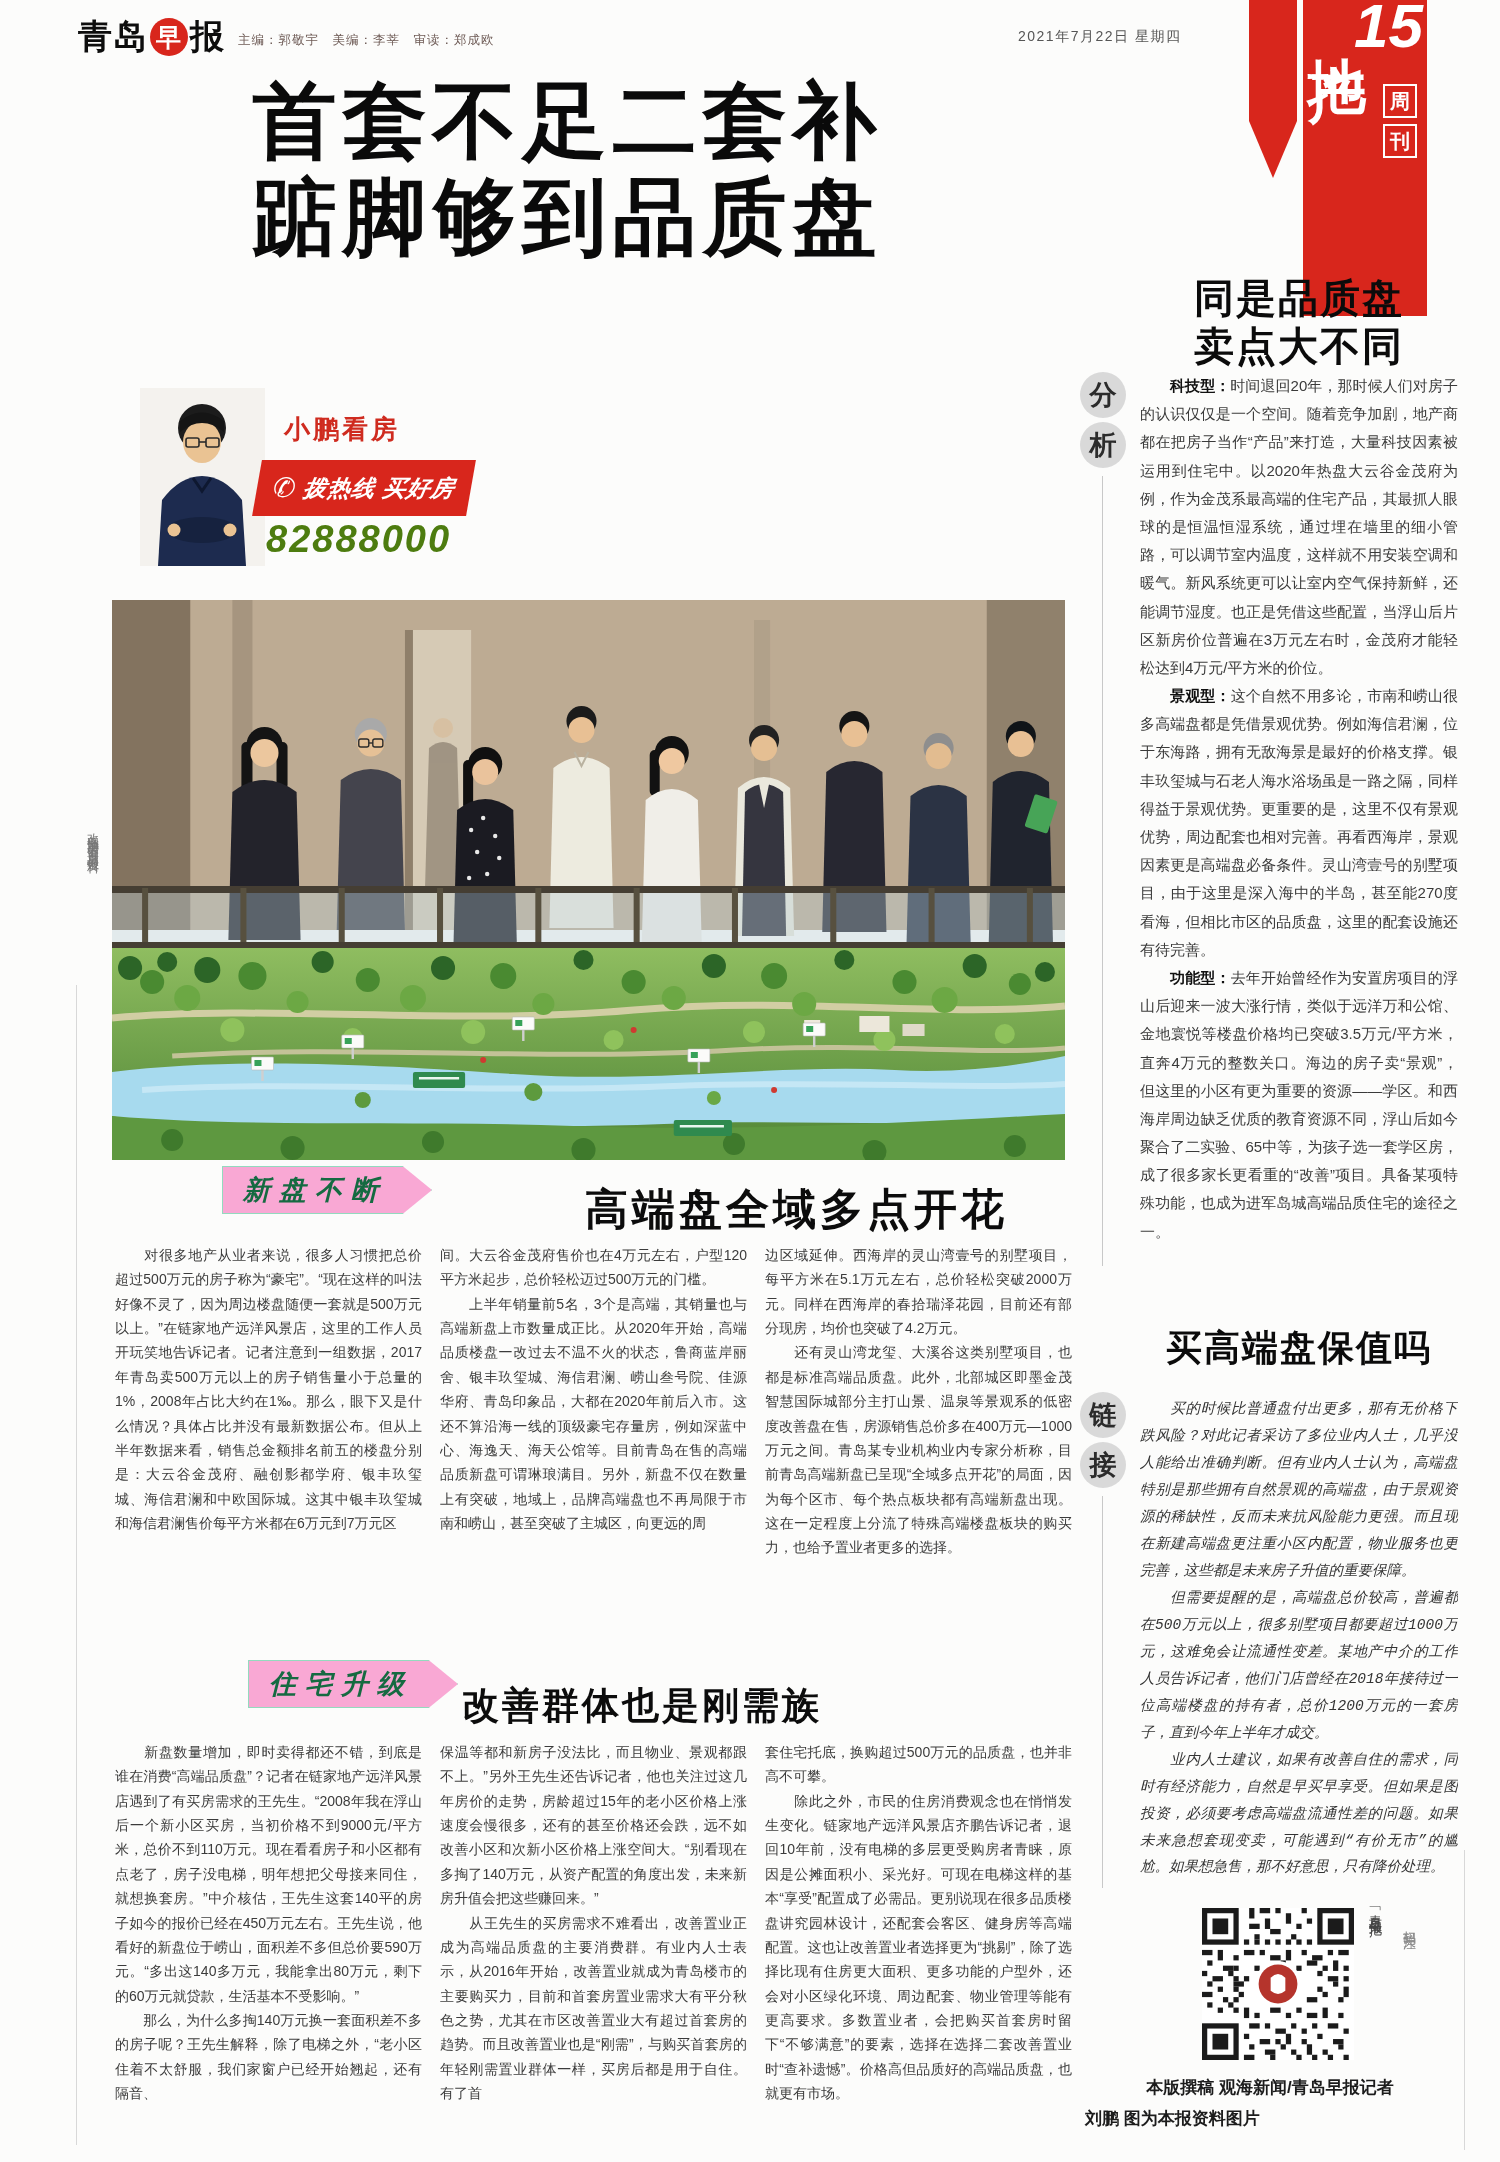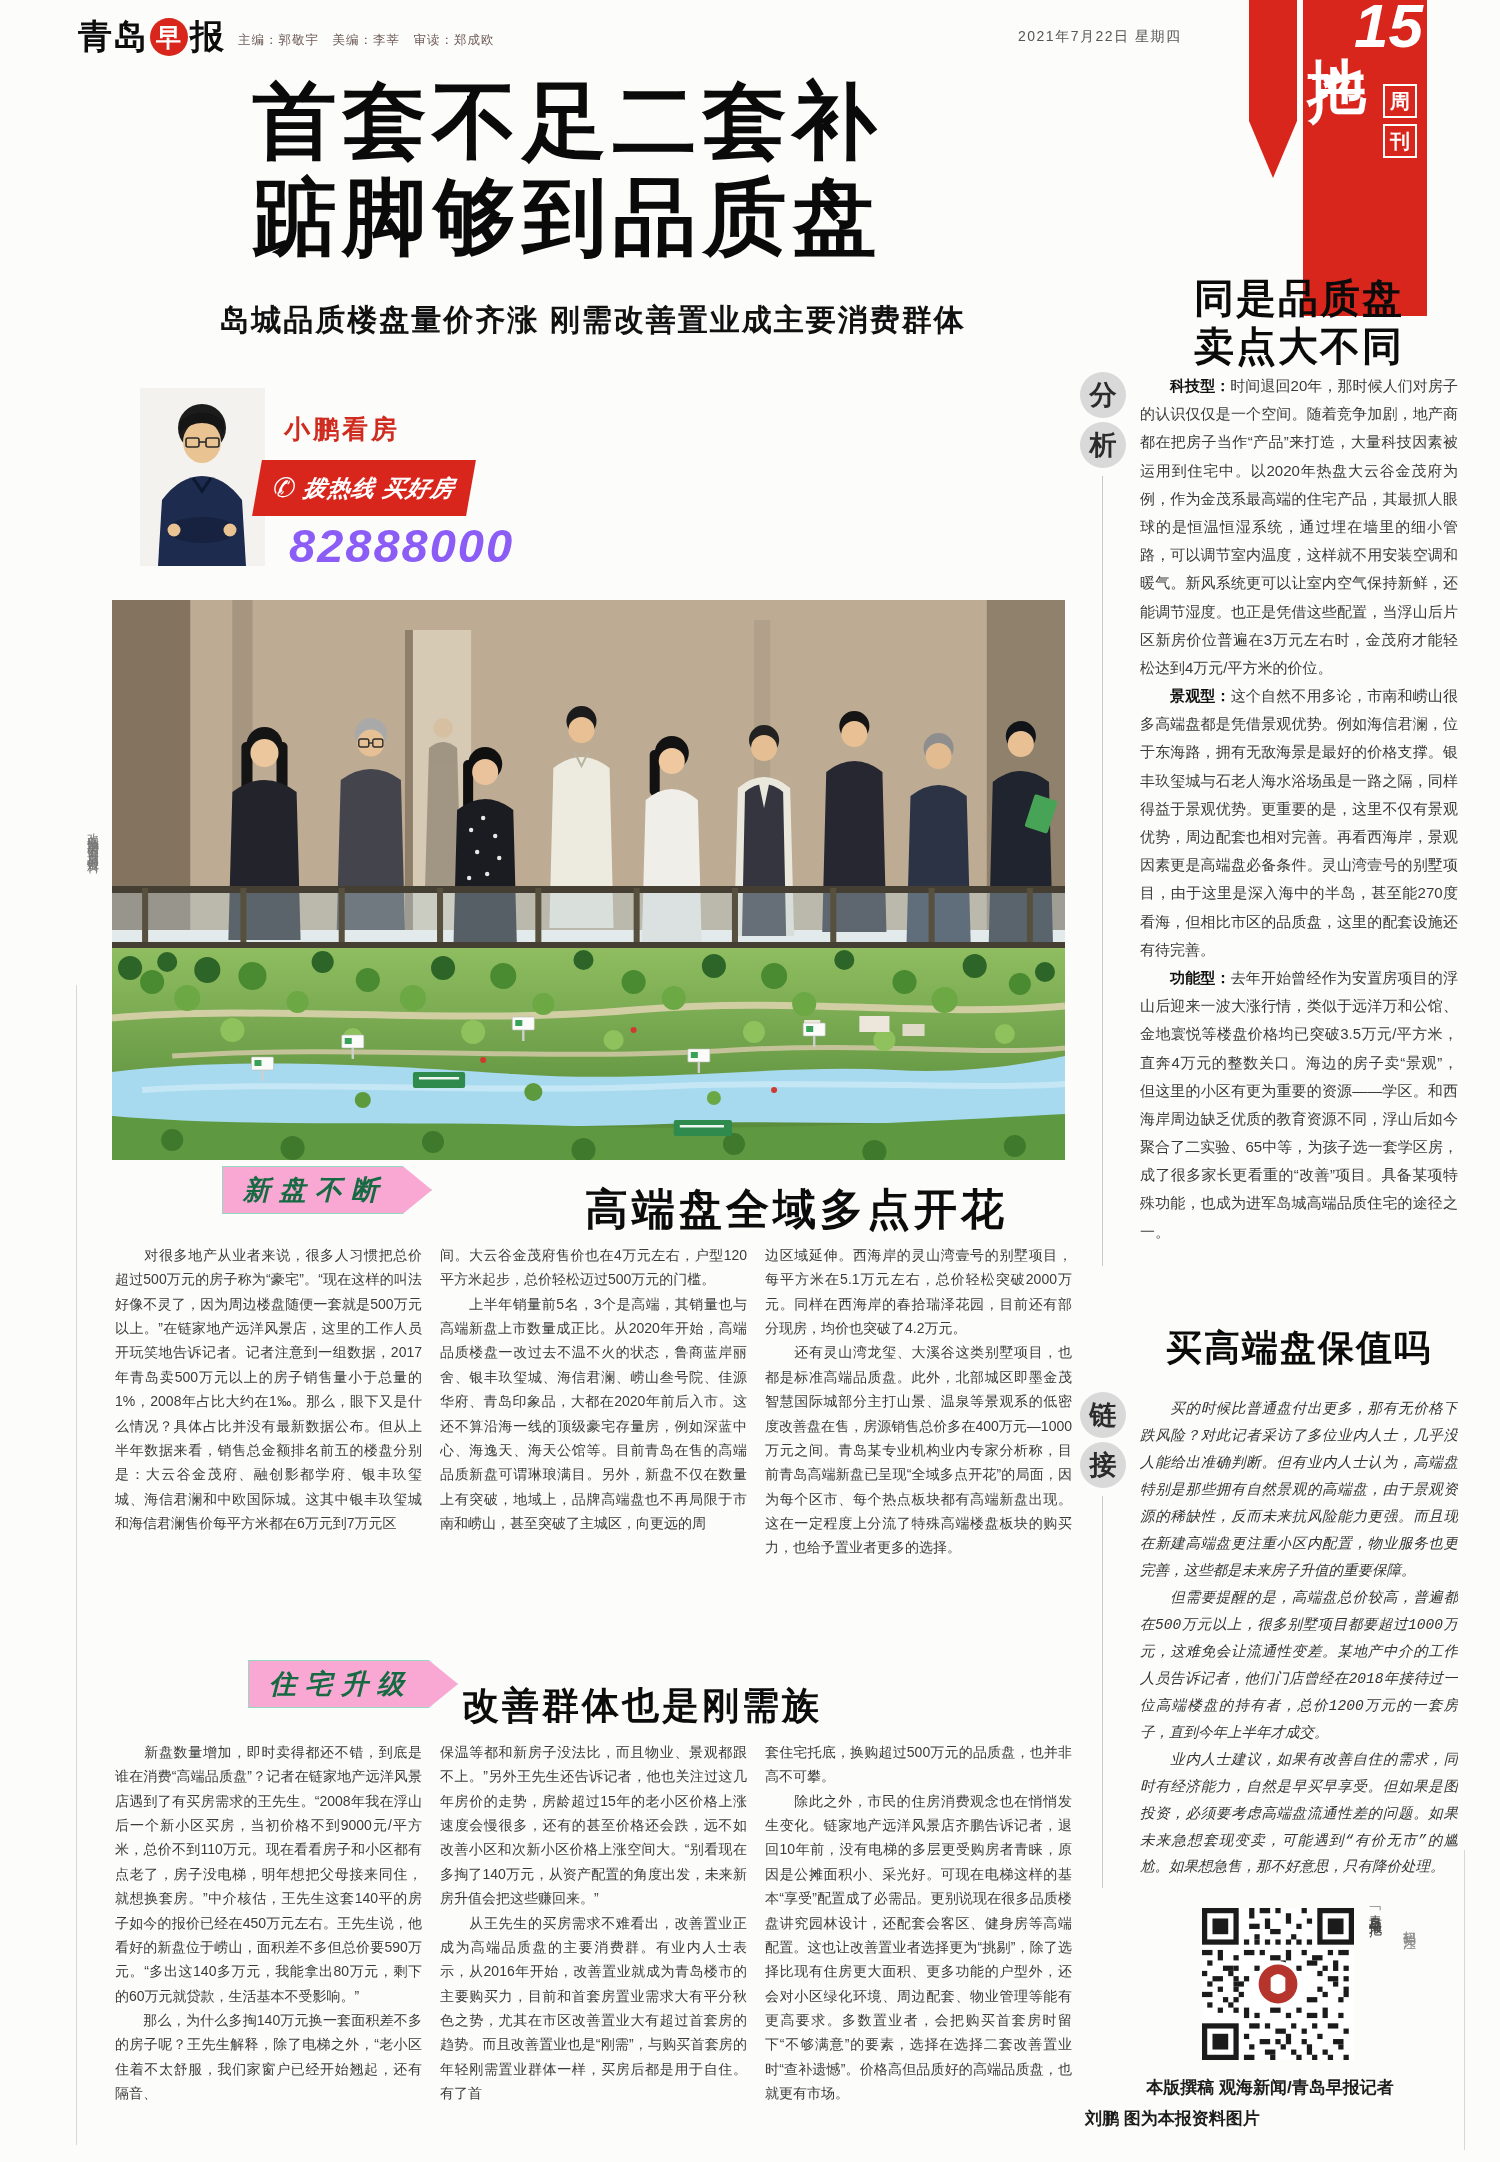--- a/index.html
+++ b/index.html
@@ -31,22 +31,22 @@
          font-weight:900;color:#0a0a0a;letter-spacing:6px;}
   .subhead{left:110px;top:300px;width:965px;text-align:center;font-size:30px;font-weight:800;
          letter-spacing:2px;color:#111;}
 
   .host-photo{left:140px;top:388px;width:125px;height:178px;}
   .host-title{left:284px;top:412px;font-size:26px;font-weight:700;color:#cf2b1f;letter-spacing:3px;}
   .hotline{left:257px;top:460px;width:214px;height:56px;background:#d8261c;transform:skewX(-10deg);
          display:flex;align-items:center;justify-content:center;gap:8px;color:#fff;}
   .hotline .ic{font-size:27px;line-height:1;}
   .hotline .txt{font-size:23px;font-weight:900;font-style:italic;letter-spacing:1px;}
-  .phone-number{left:289px;top:518px;font-size:47px;font-weight:900;font-style:italic;
-         color:#8b5cf6;letter-spacing:2px;}
+  .phone-number{left:266px;top:518px;font-size:38px;font-weight:900;font-style:italic;
+         color:#4d7c0f;letter-spacing:2px;}
   .intro{left:482px;top:385px;width:585px;height:198px;font-size:15.5px;line-height:1.95;
          text-align:justify;color:#555;overflow:hidden;white-space:pre-line;}
 
   
   .photo{left:112px;top:600px;width:953px;height:560px;display:block;}
   .photo-caption{left:84px;top:824px;height:345px;font-size:12px;color:#777;letter-spacing:2px;}
 
   
   .sec-tag{height:46px;background:#f9a8d4;border:1px solid #93dabe;display:flex;align-items:center;
          clip-path:polygon(0 0,86% 0,100% 50%,86% 100%,0 100%);font-style:italic;font-weight:900;
@@ -110,21 +110,20 @@
     <div class="banner-weekly">
       <span class="wbox">周</span>
       <span class="wbox">刊</span>
     </div>
   </div>
 
   <div class="abs headline">
     <div>首套不足二套补</div>
     <div>踮脚够到品质盘</div>
   </div>
-  <div class="abs subhead">岛城品质楼盘量价齐涨 刚需改善置业成主要消费群体</div>
 
   <svg class="abs host-photo" viewBox="0 0 125 178" preserveAspectRatio="none">
     <rect width="125" height="178" fill="#f4f2ee"></rect>
     <circle cx="62" cy="40" r="24" fill="#1c1c1c"></circle>
     <ellipse cx="62" cy="54" rx="19" ry="21" fill="#eac393"></ellipse>
     <path d="M40,44 Q62,26 84,44 L84,33 Q62,16 40,33 Z" fill="#151515"></path>
     <g stroke="#2b2b2b" stroke-width="1.6" fill="none">
       <rect x="46" y="50" width="13" height="9" rx="2"></rect>
         <rect x="66" y="50" width="13" height="9" rx="2"></rect>
       <path d="M59,54 L66,54"></path>

